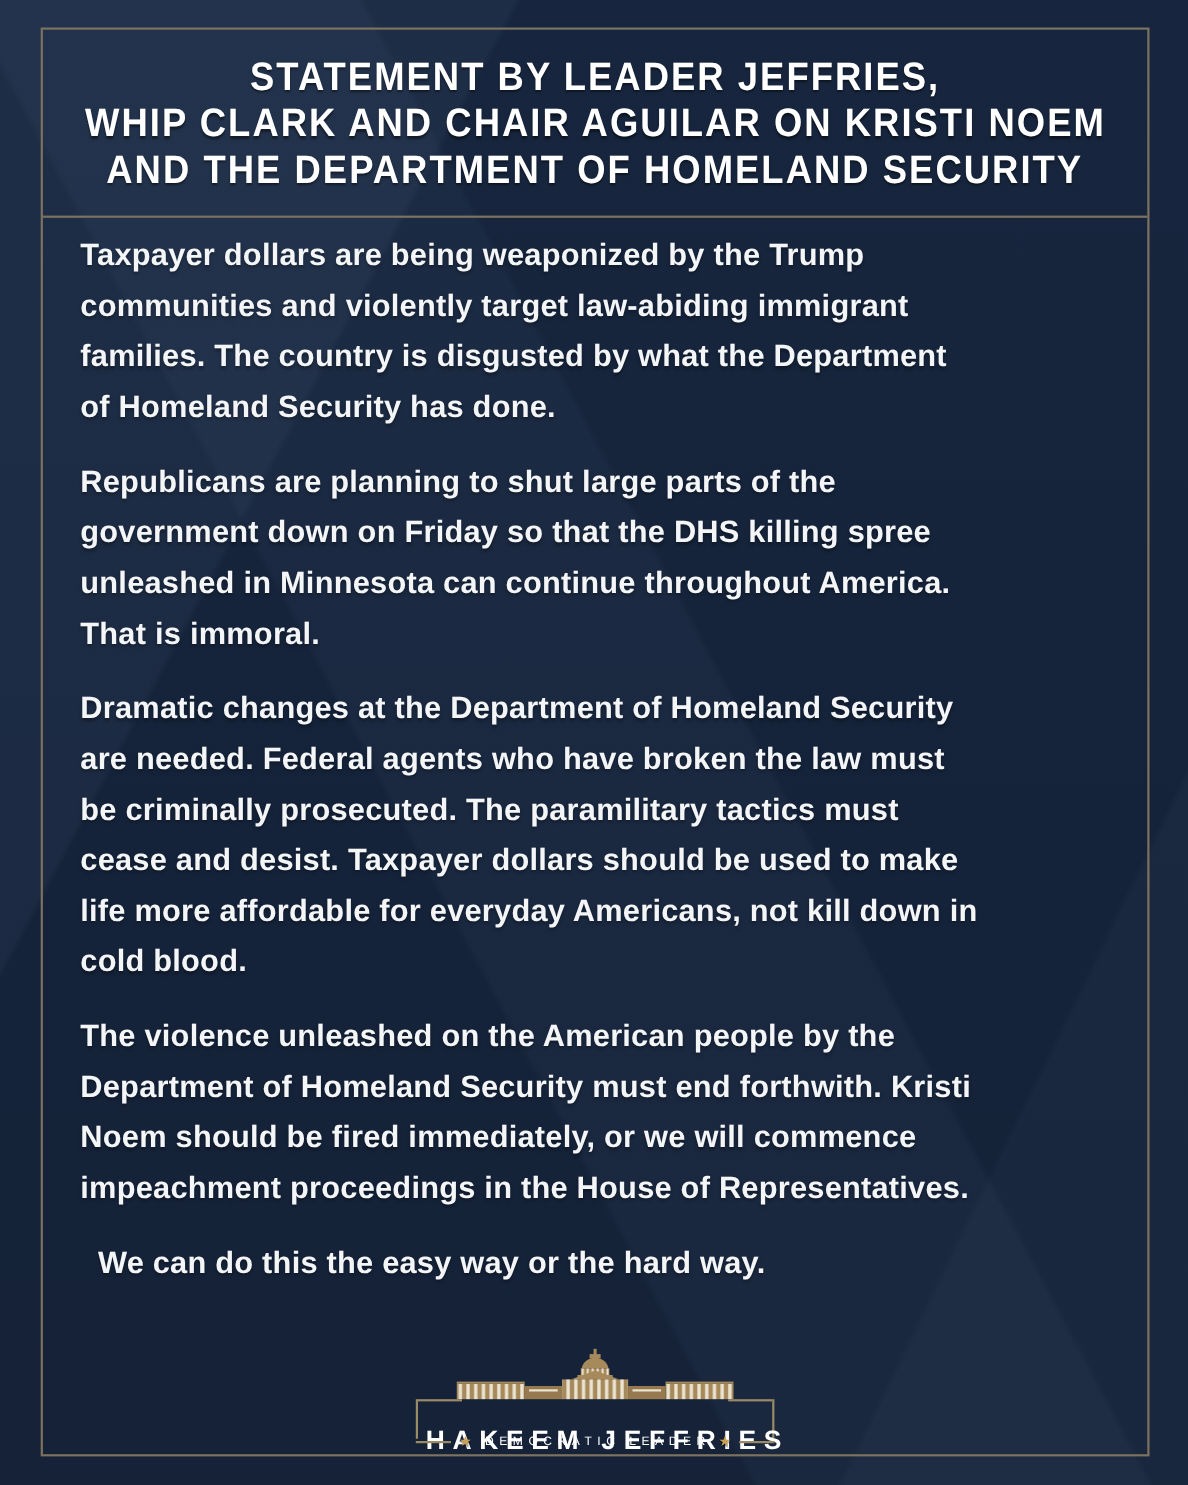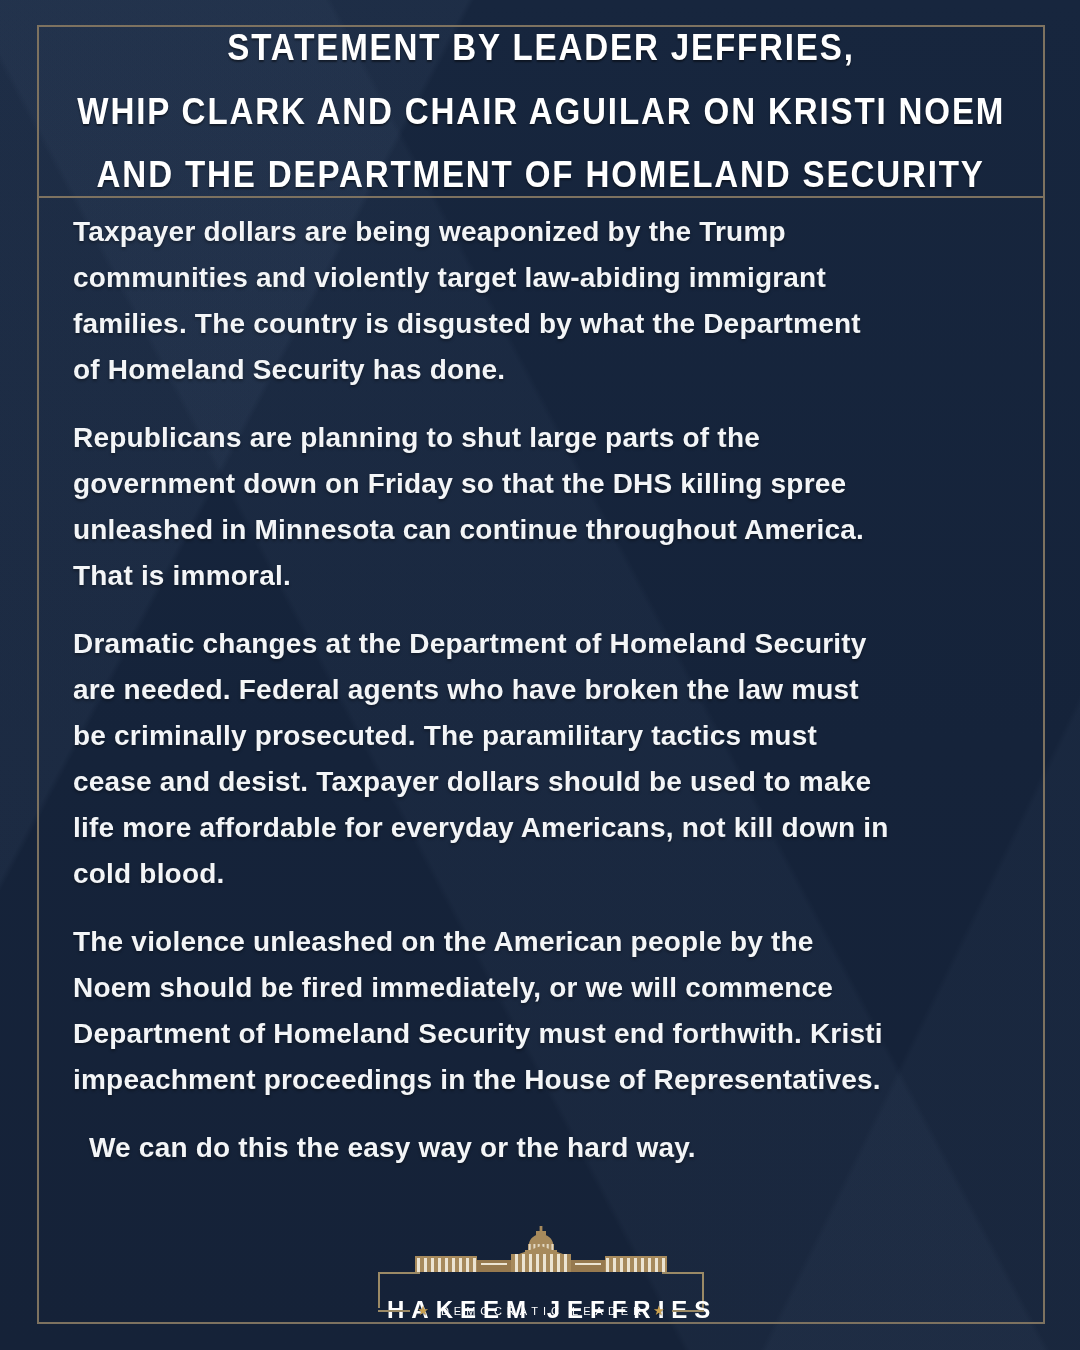--- a/index.html
+++ b/index.html
@@ -26,21 +26,21 @@
     width: 1004px;
     height: 1295px;
     border: 2px solid #7d7260;
   }
 
   .header {
     height: 169px;
     border-bottom: 2px solid #7d7260;
     display: flex;
     flex-direction: column;
-    justify-content: space-between;
+    justify-content: center;
     align-items: center;
   }
 
   .headline-line {
     color: #ffffff;
     font-weight: bold;
     font-size: 36px;
     line-height: 42px;
     letter-spacing: 2px;
     white-space: nowrap;
@@ -164,22 +164,22 @@
       <div class="para">
         <div class="body-line">Dramatic changes at the Department of Homeland Security</div>
         <div class="body-line">are needed. Federal agents who have broken the law must</div>
         <div class="body-line">be criminally prosecuted. The paramilitary tactics must</div>
         <div class="body-line">cease and desist. Taxpayer dollars should be used to make</div>
         <div class="body-line">life more affordable for everyday Americans, not kill down in</div>
         <div class="body-line">cold blood.</div>
       </div>
       <div class="para">
         <div class="body-line">The violence unleashed on the American people by the</div>
+        <div class="body-line">Department of Homeland Security must end forthwith. Kristi</div>
         <div class="body-line">Noem should be fired immediately, or we will commence</div>
-        <div class="body-line">Department of Homeland Security must end forthwith. Kristi</div>
         <div class="body-line">impeachment proceedings in the House of Representatives.</div>
       </div>
       <div class="para">
         <div class="body-line">We can do this the easy way or the hard way.</div>
       </div>
     </div>
 
     <div class="logo">
       <svg class="capitol" viewBox="0 0 252 48" xmlns="http://www.w3.org/2000/svg" aria-hidden="true">
         <defs>

